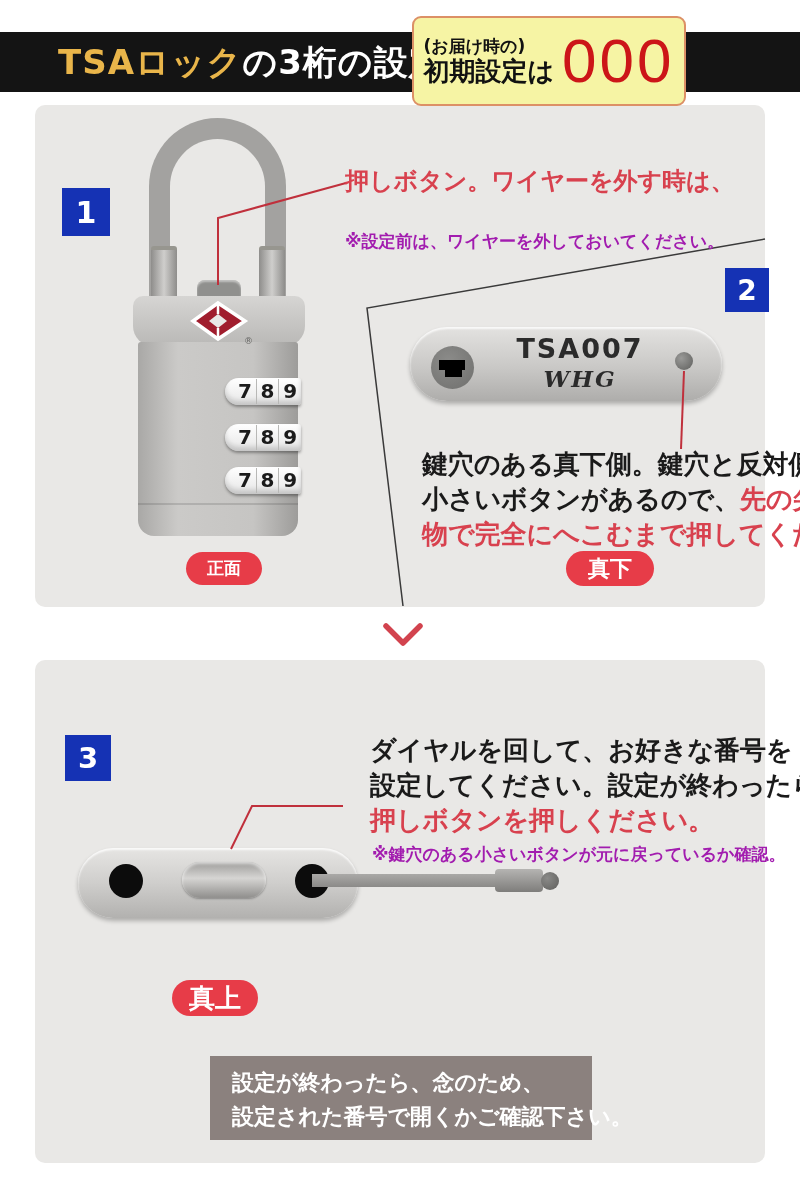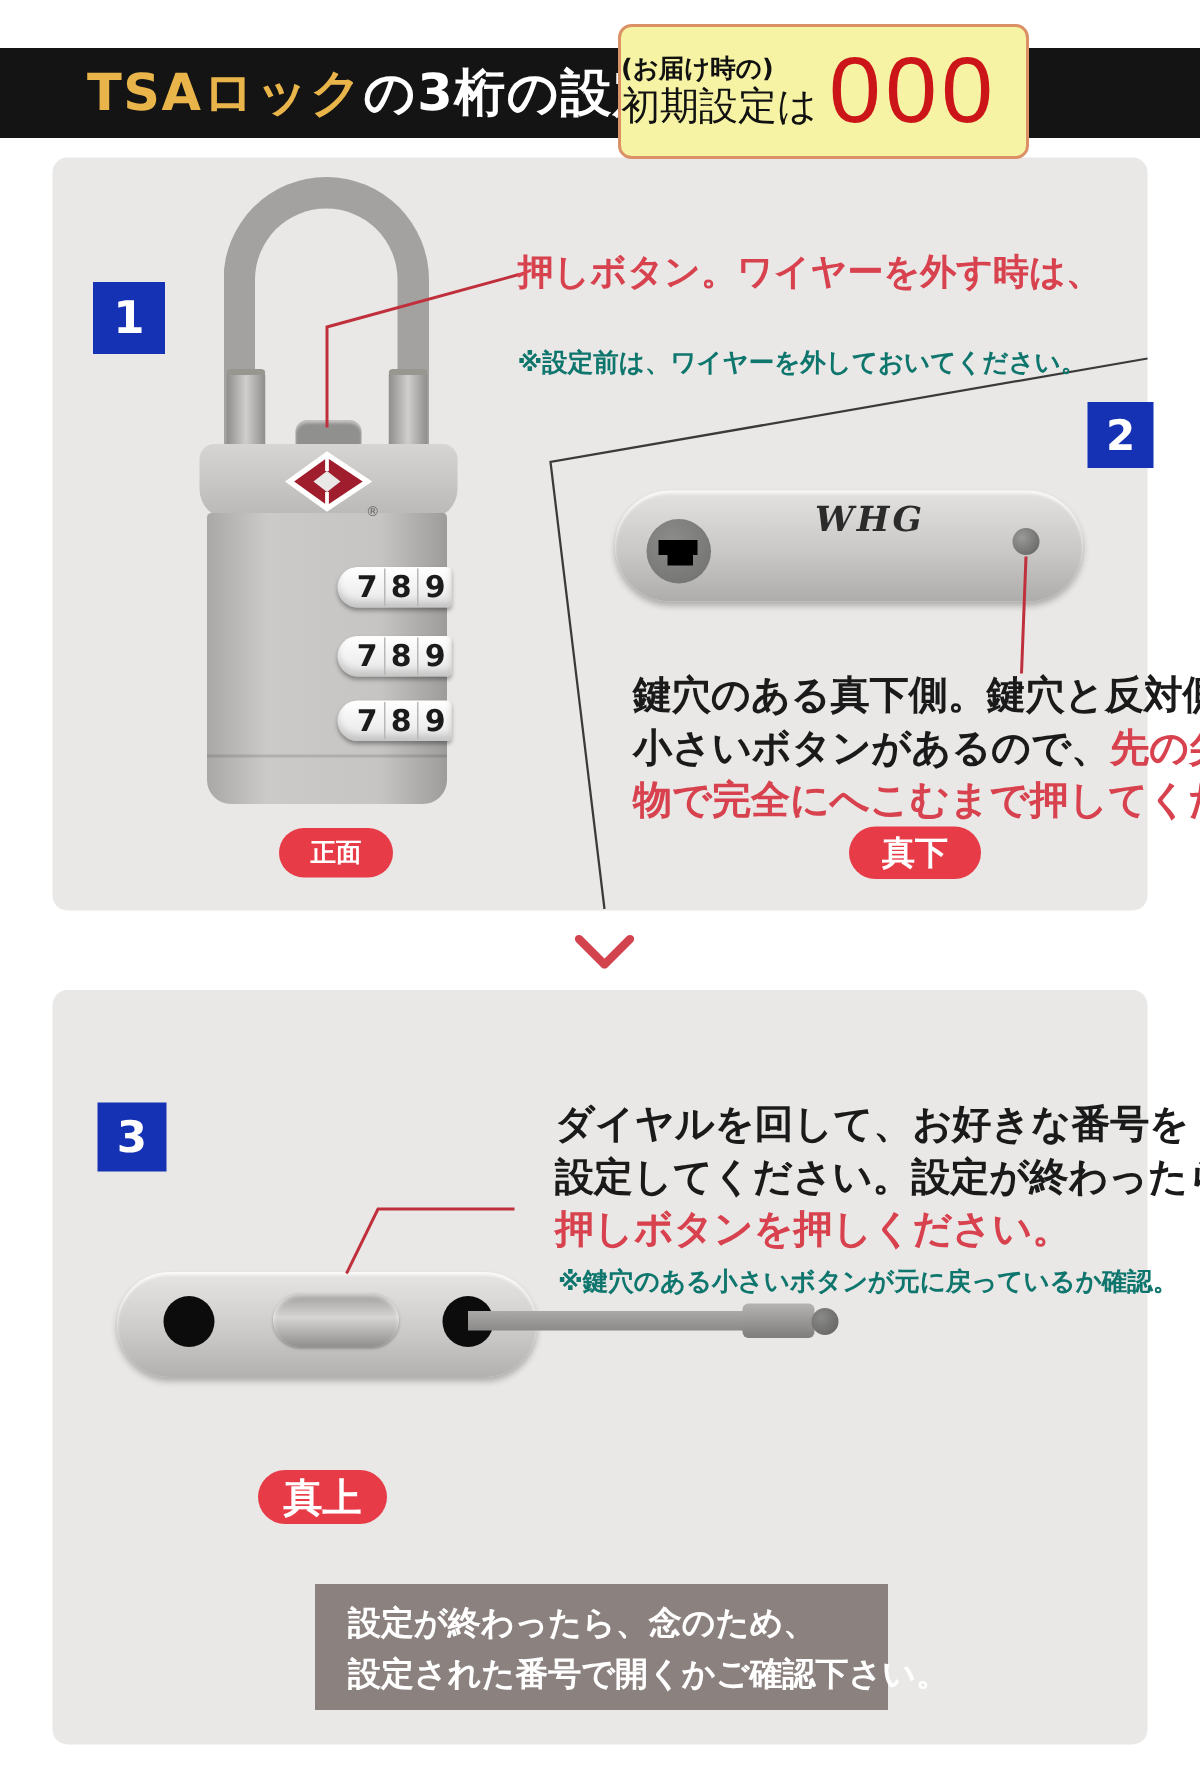--- a/index.html
+++ b/index.html
@@ -6,44 +6,44 @@
   .page{position:relative;width:800px;height:1180px;background:#fff;overflow:hidden;
         font-family:"DejaVu Sans","Liberation Sans",sans-serif;}
   
   .black-bar{position:absolute;left:0;top:32px;width:800px;height:60px;background:#141414;}
   .title{position:absolute;left:58px;top:0;height:60px;line-height:60px;
          font-size:34px;font-weight:bold;letter-spacing:1px;white-space:nowrap;}
   .t-gold{color:#e9b54a;}
   .t-white{color:#ffffff;}
   .yellow-box{position:absolute;left:412px;top:16px;width:270px;height:86px;
               background:#f6f4a4;border:2px solid #dc9066;border-radius:9px;
-              display:flex;align-items:center;gap:8px;z-index:3;}
+              display:flex;align-items:center;justify-content:center;gap:8px;z-index:3;}
   .yb-left{text-align:left;color:#111;}
   .yb-small{font-size:17px;font-weight:bold;line-height:20px;}
-  .yb-main{font-size:26px;font-weight:normal;line-height:30px;}
+  .yb-main{font-size:26px;font-weight:bold;line-height:30px;}
   .yb-code{font-family:Liberation Sans, sans-serif;font-size:62px;line-height:62px;
            color:#cc1518;letter-spacing:3px;}
   
   .panel{position:absolute;left:35px;width:730px;background:#e9e8e6;border-radius:10px;}
   .panel-a{top:105px;height:502px;}
   .panel-b{top:660px;height:503px;}
   
   .overlay{position:absolute;left:0;top:0;width:800px;height:1180px;z-index:5;pointer-events:none;}
   
   .step-badge{position:absolute;background:#1532b4;color:#fff;font-weight:bold;
               display:flex;align-items:center;justify-content:center;z-index:6;}
   
   .view-badge{position:absolute;background:#e73c48;color:#fff;font-weight:bold;
               border-radius:18px;display:flex;align-items:center;justify-content:center;z-index:6;}
   
   .txt{position:absolute;z-index:6;white-space:nowrap;}
   .red{color:#d8414e;}
   .blk{color:#1a1a1a;}
   .anno-big{font-size:24px;font-weight:bold;line-height:31px;}
-  .anno-note{font-size:17px;font-weight:bold;color:#0f766e;}
+  .anno-note{font-size:17px;font-weight:bold;color:#a21caf;}
   .body-big{font-size:26px;font-weight:bold;line-height:35px;}
   
   .shackle{position:absolute;left:149px;top:118px;width:95px;height:165px;
            border:21px solid #a3a2a0;border-bottom:none;border-radius:70px 70px 0 0;z-index:1;}
   .ferrule{position:absolute;width:26px;height:50px;top:246px;border-radius:3px;
            background:linear-gradient(90deg,#8e8d8b,#cfcecc 50%,#8e8d8b);
            border-top:4px solid #97968f;z-index:2;}
   .push-button{position:absolute;left:197px;top:280px;width:44px;height:18px;
                background:#90908e;border-radius:8px 8px 3px 3px;
                box-shadow:inset 0 2px 2px rgba(255,255,255,.45);z-index:2;}
@@ -165,20 +165,21 @@
     <div>押しボタン。ワイヤーを外す時は、</div>
   </div>
   <div class="txt anno-note" style="left:345px;top:230px;">※設定前は、ワイヤーを外しておいてください。</div>
 
   <div class="plate">
     <div class="keyhole">
       <div class="key-slot-a"></div>
       <div class="key-slot-b"></div>
     </div>
     <div class="plate-text">
+      <div class="plate-model">TSA007</div>
       <div class="plate-brand">WHG</div>
     </div>
     <div class="small-btn"></div>
   </div>
   <div class="txt body-big" style="left:422px;top:447px;">
     <div class="blk">鍵穴のある真下側。鍵穴と反対側に</div>
     <div><span class="blk">小さいボタンがあるので、</span><span class="red">先の尖った</span></div>
     <div class="red">物で完全にへこむまで押してください。</div>
   </div>
   <div class="view-badge" style="left:566px;top:551px;width:88px;height:35px;font-size:22px;">真下</div>

